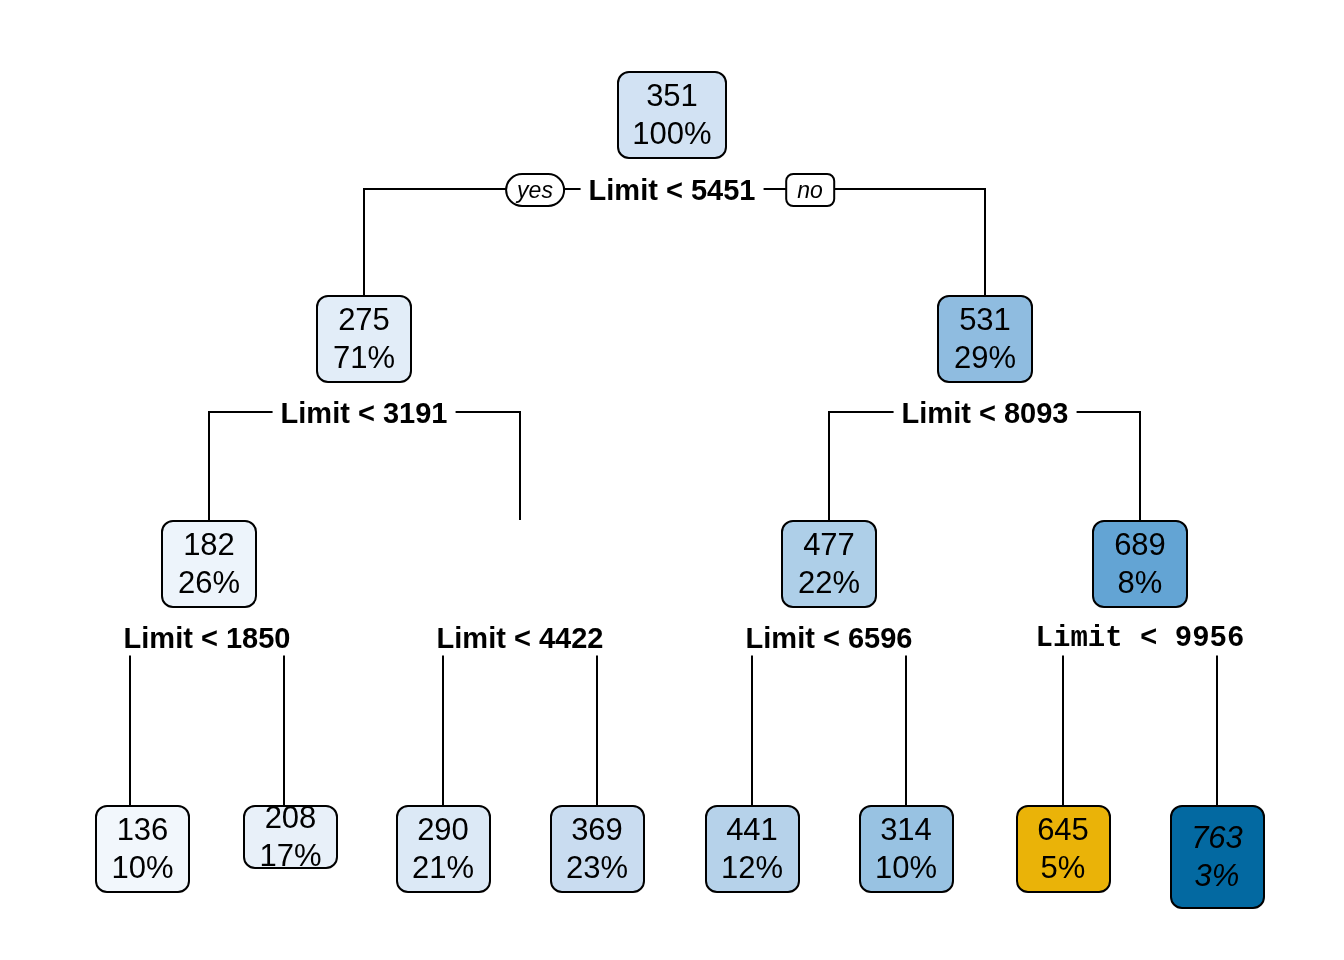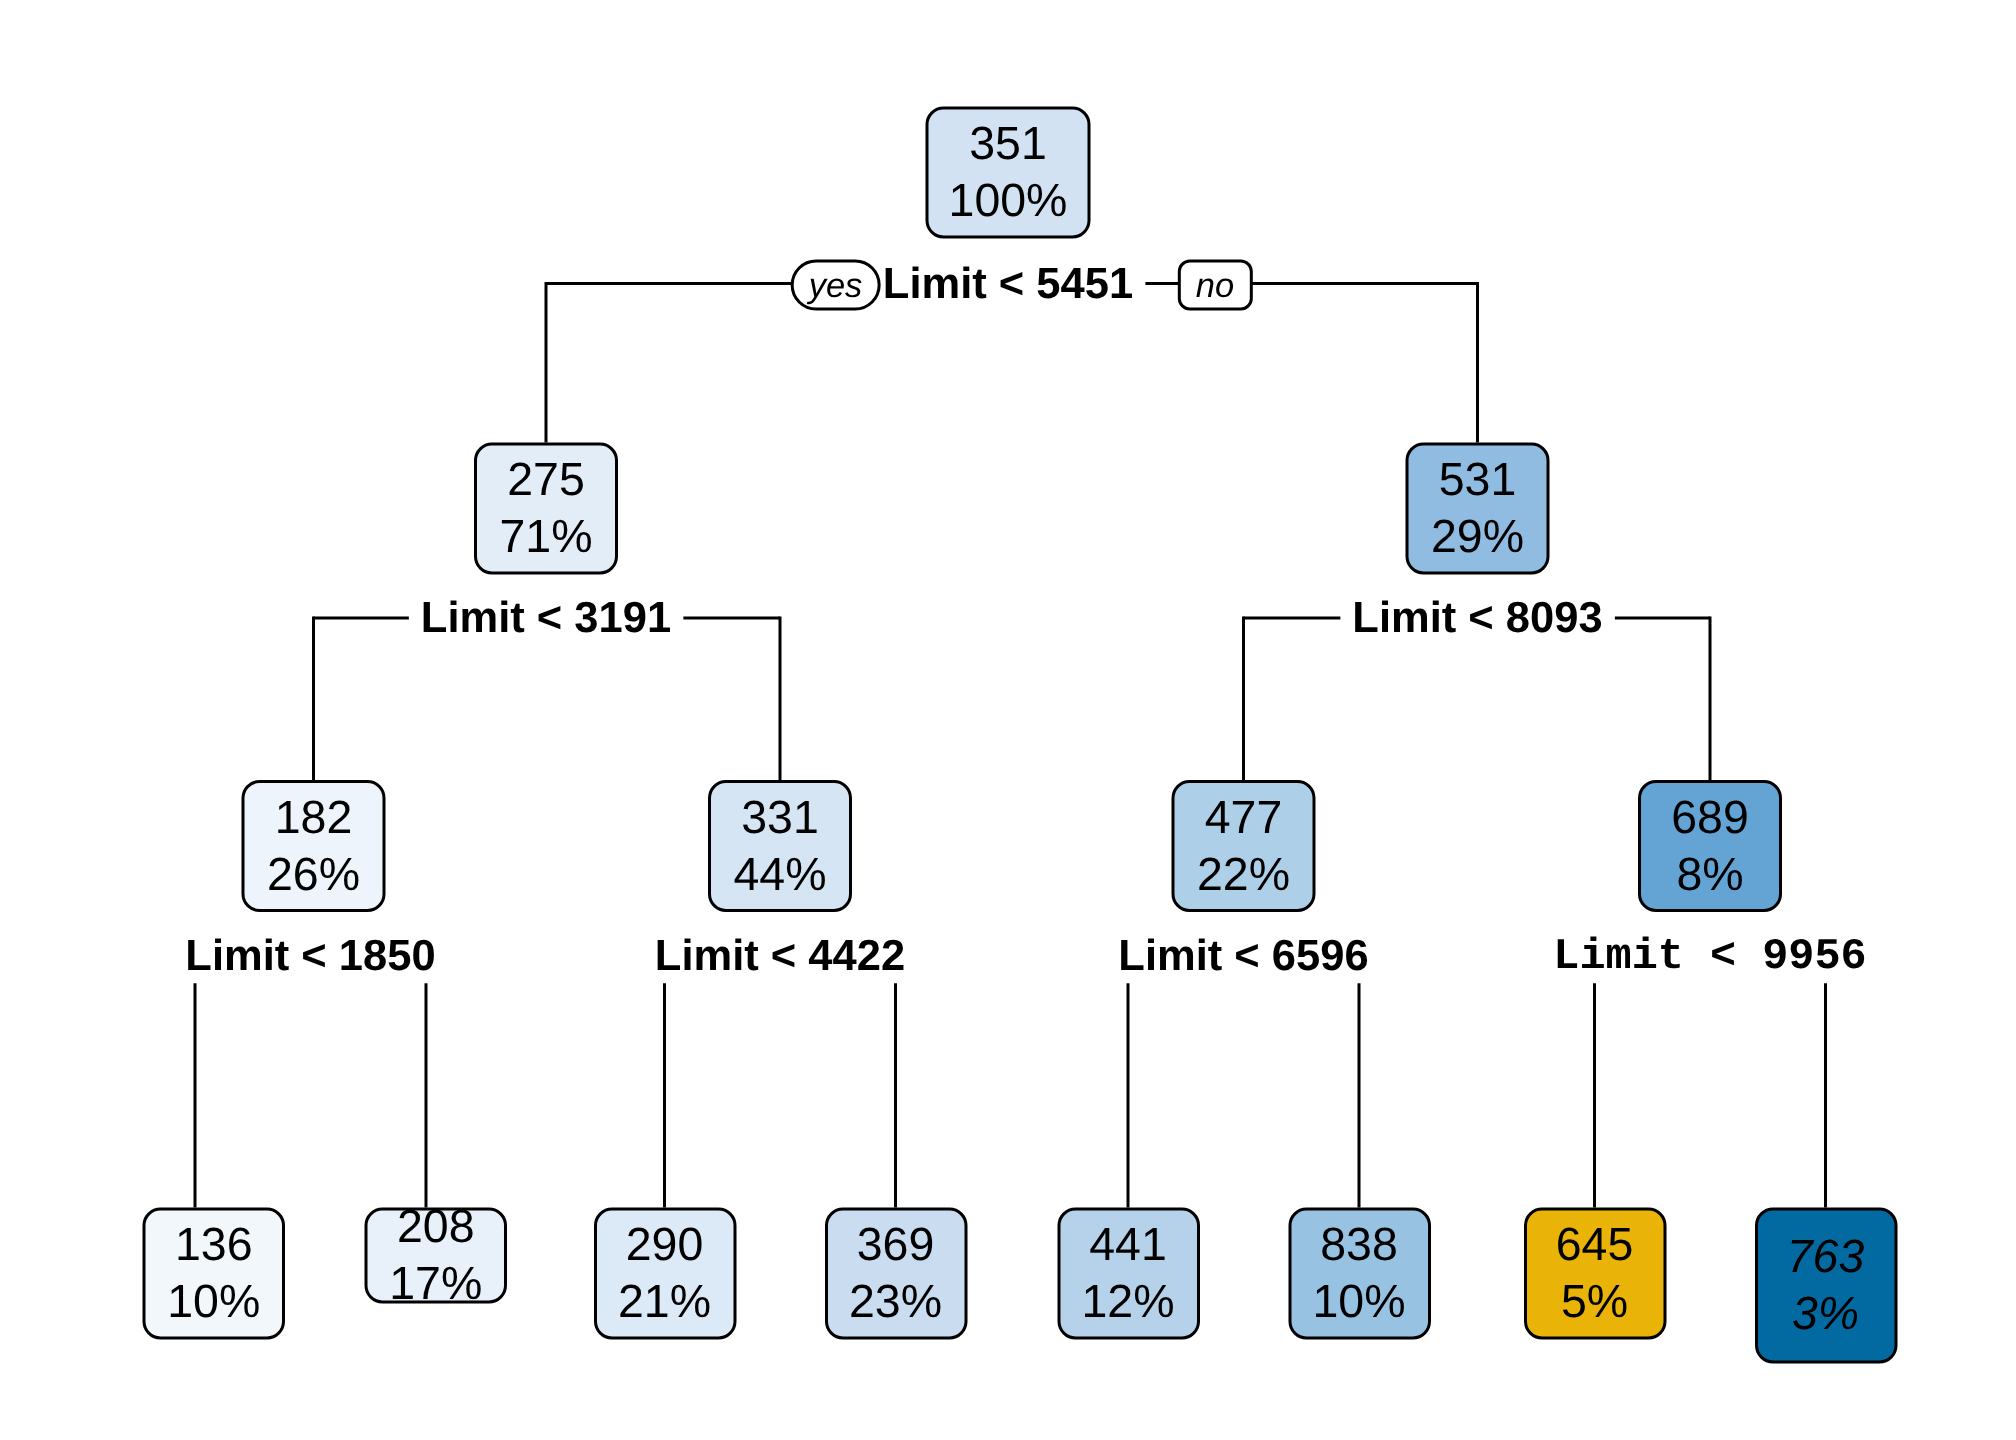--- a/index.html
+++ b/index.html
@@ -71,41 +71,37 @@
     <div class="hline" style="left: 1063px; top: 636px; width: 154px; background: rgb(0, 0, 0);"></div>
     <div class="vline" style="left: 1062px; top: 636px; height: 169px; background: rgb(0, 0, 0);"></div>
     <div class="vline" style="left: 1216px; top: 636px; height: 169px; background: rgb(0, 0, 0);"></div>
     <div class="split-label" style="left: 672px; top: 190px;">Limit &lt; 5451</div>
     <div class="split-label" style="left: 364px; top: 413px;">Limit &lt; 3191</div>
     <div class="split-label" style="left: 985px; top: 413px;">Limit &lt; 8093</div>
     <div class="split-label" style="left: 207px; top: 638px;">Limit &lt; 1850</div>
     <div class="split-label" style="left: 520px; top: 638px;">Limit &lt; 4422</div>
     <div class="split-label" style="left: 829px; top: 638px;">Limit &lt; 6596</div>
     <div class="split-label" style="left: 1140px; top: 638px; font-family: Liberation Mono, monospace;">Limit &lt; 9956</div>
-    <div class="branch-box" style="left: 557px; top: 190px; border-radius: 17px;">yes</div>
+    <div class="branch-box" style="left: 535px; top: 190px; border-radius: 17px;">yes</div>
     <div class="branch-box" style="left: 810px; top: 190px;">no</div>
     <div class="tree-node" style="left: 617px; top: 71px; width: 110px; height: 88px; background: rgb(210, 226, 243);">
       <div>351</div>
       <div>100%</div>
     </div>
     <div class="tree-node" style="left: 316px; top: 295px; width: 96px; height: 88px; background: rgb(226, 237, 248);">
       <div>275</div>
       <div>71%</div>
     </div>
     <div class="tree-node" style="left: 937px; top: 295px; width: 96px; height: 88px; background: rgb(143, 188, 224);">
       <div>531</div>
       <div>29%</div>
     </div>
     <div class="tree-node" style="left: 161px; top: 520px; width: 96px; height: 88px; background: rgb(237, 244, 251);">
       <div>182</div>
       <div>26%</div>
-    </div>
-    <div class="tree-node" style="left: 472px; top: 520px; width: 96px; height: 88px; background: rgb(214, 229, 244);">
-      <div>331</div>
-      <div>44%</div>
     </div>
     <div class="tree-node" style="left: 781px; top: 520px; width: 96px; height: 88px; background: rgb(174, 207, 232);">
       <div>477</div>
       <div>22%</div>
     </div>
     <div class="tree-node" style="left: 1092px; top: 520px; width: 96px; height: 88px; background: rgb(99, 164, 212);">
       <div>689</div>
       <div>8%</div>
     </div>
     <div class="tree-node" style="left: 95px; top: 805px; width: 95px; height: 88px; background: rgb(242, 247, 252);">
@@ -122,21 +118,21 @@
     </div>
     <div class="tree-node" style="left: 549.5px; top: 805px; width: 95px; height: 88px; background: rgb(201, 220, 240);">
       <div>369</div>
       <div>23%</div>
     </div>
     <div class="tree-node" style="left: 704.5px; top: 805px; width: 95px; height: 88px; background: rgb(182, 210, 234);">
       <div>441</div>
       <div>12%</div>
     </div>
     <div class="tree-node" style="left: 858.5px; top: 805px; width: 95px; height: 88px; background: rgb(152, 194, 226);">
-      <div>838</div>
+      <div>314</div>
       <div>10%</div>
     </div>
     <div class="tree-node" style="left: 1015.5px; top: 805px; width: 95px; height: 88px; background: #eab308;">
       <div>645</div>
       <div>5%</div>
     </div>
     <div class="tree-node" style="left: 1169.5px; top: 805px; width: 95px; height: 104px; background: #0369a1; font-style: italic;">
       <div>763</div>
       <div>3%</div>
     </div>

